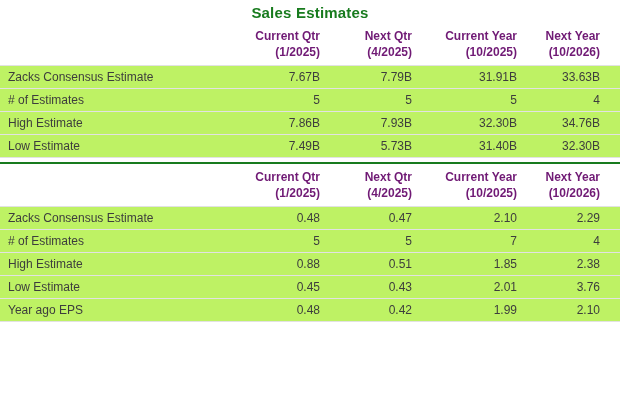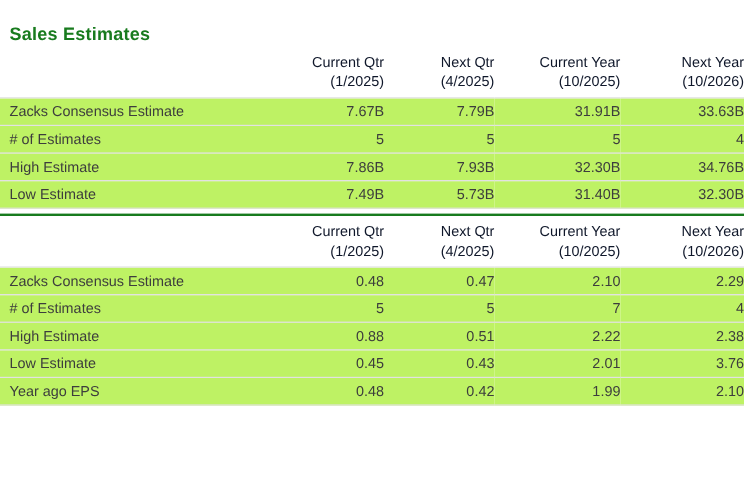--- a/index.html
+++ b/index.html
@@ -12,55 +12,56 @@
     overflow: hidden;
     font-family: "Liberation Sans", sans-serif;
     color: #3d3d3d;
   }
   .page { width: 620px; }
   .section-title {
     color: #187b1e;
     font-size: 15px;
     font-weight: bold;
     margin: 0;
-    padding: 20px 8px 2px 8px;
+    padding: 4px 8px 2px 8px;
     letter-spacing: 0.2px;
+    text-align: center;
   }
   table.est-table {
     width: 100%;
     border-collapse: collapse;
     table-layout: fixed;
     font-size: 12px;
   }
   table.est-table col.c-label { width: auto; }
   table.est-table col.c-q1 { width: 100px; }
   table.est-table col.c-q2 { width: 92px; }
   table.est-table col.c-y1 { width: 105px; }
   table.est-table col.c-y2 { width: 103px; }
   table.est-table th {
-    font-weight: normal;
+    font-weight: bold;
     text-align: right;
     vertical-align: bottom;
     padding: 6px 0 5px 0;
     line-height: 1.3;
     border-bottom: 1px solid #e2e2e2;
-    color: #0f172a;
+    color: #701a75;
     white-space: nowrap;
   }
   table.est-table th.label-col { text-align: left; padding-left: 8px; }
   table.est-table td {
     padding: 4px 0 4px 0;
     border-bottom: 1px solid #e2e2e2;
     text-align: right;
     white-space: nowrap;
     background: #bef264;
   }
   table.est-table td.row-label { text-align: left; padding-left: 8px; }
   table.est-table th:last-child,
-  table.est-table td:last-child { padding-right: 0; }
+  table.est-table td:last-child { padding-right: 20px; }
   .green-divider {
     border: none;
     height: 2px;
     background: #187b1e;
     margin: 4px 0 0 0;
   }
 </style>
 </head>
 <body>
 
@@ -174,21 +175,21 @@
           <td class="row-label"># of Estimates</td>
           <td>5</td>
           <td>5</td>
           <td>7</td>
           <td>4</td>
         </tr>
         <tr>
           <td class="row-label">High Estimate</td>
           <td>0.88</td>
           <td>0.51</td>
-          <td>2.22</td>
+          <td>1.85</td>
           <td>2.38</td>
         </tr>
         <tr>
           <td class="row-label">Low Estimate</td>
           <td>0.45</td>
           <td>0.43</td>
           <td>2.01</td>
           <td>3.76</td>
         </tr>
         <tr>

